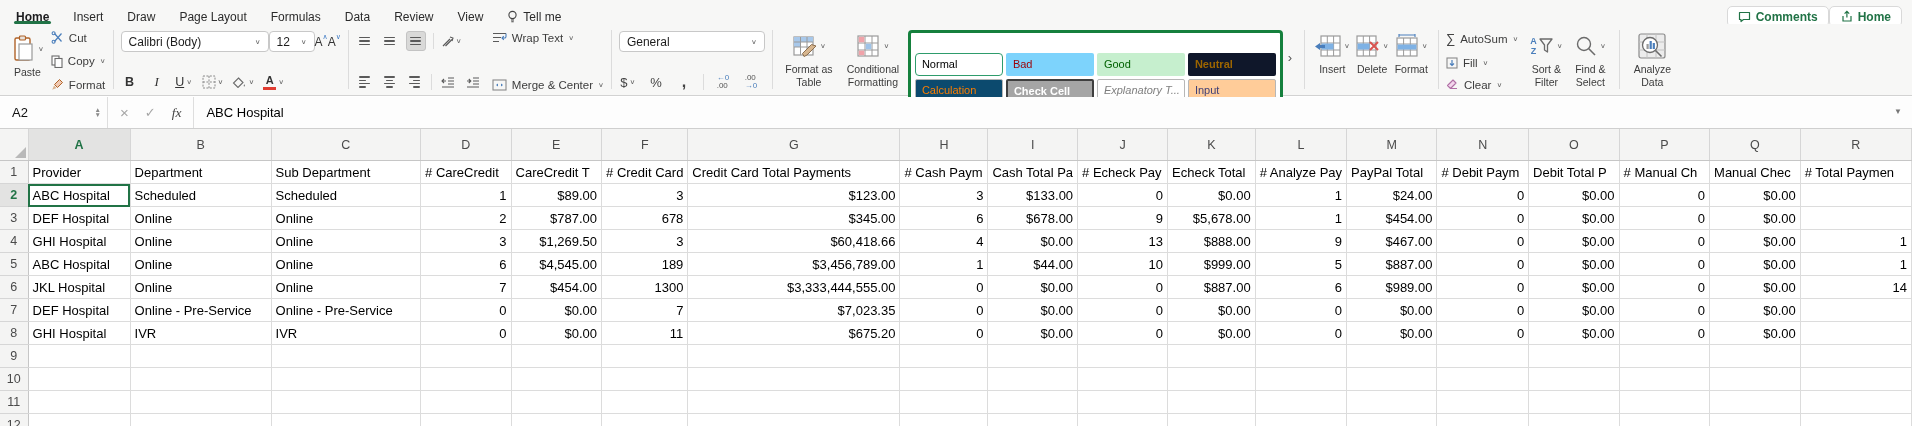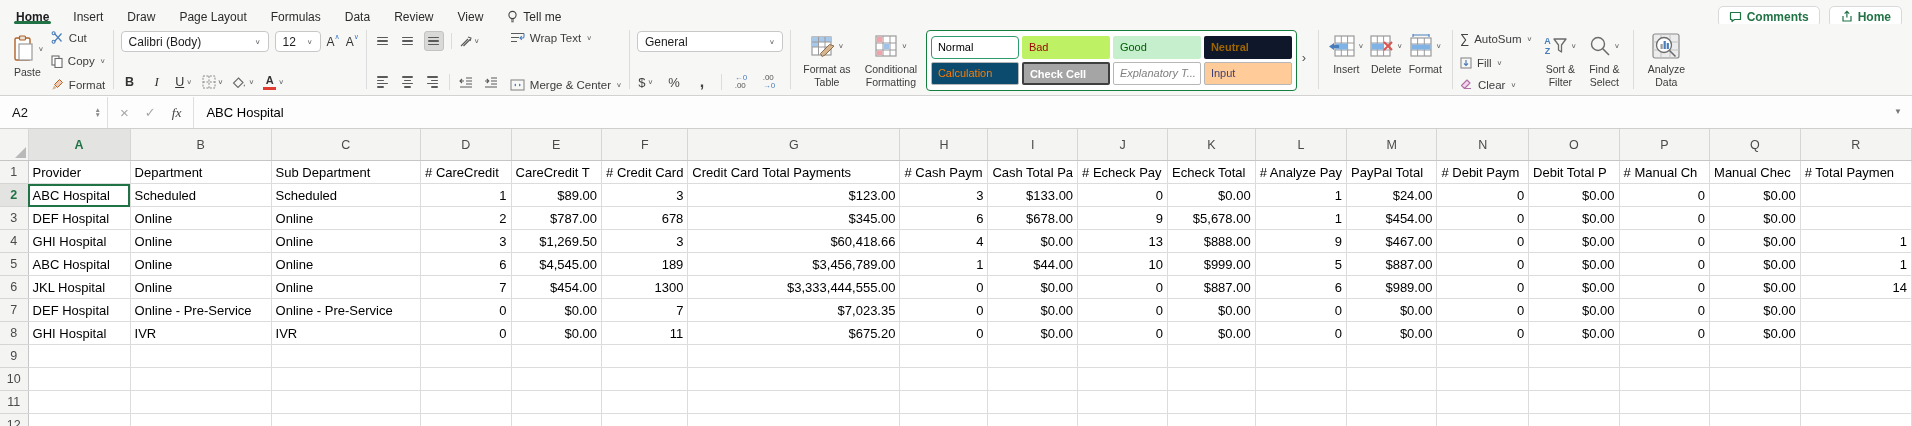--- a/index.html
+++ b/index.html
@@ -5,48 +5,48 @@
   html,body{margin:0;padding:0}
   body{width:1912px;height:426px;position:relative;overflow:hidden;background:#fff;
        font-family:"Liberation Sans",sans-serif;color:#222;-webkit-font-smoothing:antialiased}
   svg{display:block}
   
   .tabbar{position:absolute;left:0;top:0;width:100%;height:24px;background:#f7f7f6;
           display:flex;align-items:center;padding-left:14px;gap:20px;box-sizing:border-box}
   .tab{font-size:12px;color:#2b2b2b;position:relative;height:24px;display:flex;align-items:flex-end;gap:5px;padding:0 2px;cursor:default}
   .tab.active{font-weight:bold;color:#1d1d1f}
   .tab.active::after{content:"";position:absolute;left:0;right:0;bottom:0;height:3px;background:#217346;border-radius:2px}
-  .topbtns{position:absolute;right:10px;top:6px;display:flex;gap:9px}
+  .topbtns{position:absolute;right:10px;top:6px;display:flex;gap:0}
   .topbtn{height:19px;background:#fff;border:1px solid #d9d9d9;border-radius:5px;display:flex;align-items:center;
           gap:5px;padding:0 10px;font-size:12px;color:#217346;font-weight:bold}
   
   .ribbon{position:absolute;left:0;top:24px;width:100%;height:72px;background:#f7f7f6;border-bottom:1px solid #d2d2d2;
           display:flex;align-items:flex-start;padding:5px 6px 0 8px;box-sizing:border-box}
   .sep{width:1px;align-self:stretch;background:#dcdcdc;margin:1px 7px 6px 7px}
   .chev{font-size:8px;color:#6b6b6b;line-height:1;transform:scaleY(.8)}
   .bigbtn{display:flex;flex-direction:column;align-items:center;font-size:10.5px;color:#3c3c3c;line-height:1.2;
           padding:0 3px;text-align:center;height:64px;justify-content:flex-start}
   .bigbtn .iconrow{height:34px;display:flex;align-items:center;gap:3px}
   .stack{display:flex;flex-direction:column;justify-content:space-between;height:60px;padding-top:2px}
   .srow{display:flex;align-items:center;gap:5px;font-size:11.5px;color:#3c3c3c}
   .grp2{display:flex;flex-direction:column;justify-content:space-between;height:60px;padding-top:2px}
-  .row{display:flex;align-items:center;gap:6px}
+  .row{display:flex;align-items:center;}
   .combo{background:#fff;border:1px solid #c8c8c8;border-radius:4px;height:21px;display:flex;align-items:center;
          justify-content:space-between;padding:0 7px;font-size:12px;color:#1d1d1d;box-sizing:border-box}
   .tbtn{display:flex;align-items:center;justify-content:center;min-width:18px;height:18px;border-radius:3px;gap:2px}
   .tbtn.hl{background:#d9d9d8;border:1px solid #c3c3c3}
   .blet{font-weight:bold;font-size:12.5px;color:#333}.ilet{font-style:italic;font-family:"Liberation Serif",serif;font-size:13px;color:#333}
   .ulet{text-decoration:underline;font-size:12.5px;color:#333}
   .colorbar{width:13px;height:3px;margin-top:1px}
   .fsz{font-size:12px;color:#333;display:flex;align-items:flex-start}
   .fsz i{font-style:normal;font-size:7px;margin-top:-2px;color:#3b78c3}
   .lines{display:flex;flex-direction:column;gap:2px}
   .lines b{height:1.4px;background:#5a5a5a;border-radius:1px;display:block}
   
-  .gallery{background:#fff;border:1px solid #15803d;border-radius:4px;padding:5px 4px;display:grid;
+  .gallery{background:#fff;border:3px solid #15803d;border-radius:4px;padding:20px 4px;display:grid;
            grid-template-columns:repeat(4,88px);grid-auto-rows:23px;gap:3px;margin-top:1px}
   .chip{font-size:11px;line-height:21px;padding-left:6px;border:1px solid transparent;border-radius:2px;
         white-space:nowrap;overflow:hidden;box-sizing:border-box}
   .chip.sel{border:1.5px solid #2e9c6c;border-radius:4px}
   .chip.bordered{border:1px solid #b7b7b7}
   .chip.heavy{border:2px solid #3f3f3f;font-weight:bold}
   .morebtn{width:14px;height:56px;display:flex;align-items:center;justify-content:center;color:#555;font-size:13px}
   
   .fbar{position:absolute;left:0;top:97px;width:100%;height:32px;background:#fdfdfd;border-bottom:1px solid #cfcfcf;
         display:flex;align-items:center;box-sizing:border-box}
@@ -400,21 +400,21 @@
             <rect x="9.7" y="9.7" width="5.6" height="5.6" fill="#9fc3e8"></rect>
           </svg>
         </span>
       <span class="chev">∨</span>
     </div>
     <span style="width:64px">Conditional Formatting</span>
   </div>
 
   <div class="gallery">
     <div class="chip sel" style="background: rgb(255, 255, 255); color: rgb(0, 0, 0);">Normal</div>
-    <div class="chip" style="background: #bef264; color: rgb(156, 0, 6);">Bad</div>
+    <div class="chip" style="background: #7dd3fc; color: rgb(156, 0, 6);">Bad</div>
     <div class="chip" style="background: rgb(198, 239, 206); color: rgb(0, 97, 0);">Good</div>
     <div class="chip" style="background: #0f172a; color: rgb(156, 101, 0); font-weight: bold;">Neutral</div>
     <div class="chip bordered" style="background: #0c4a6e; color: rgb(250, 125, 0);">Calculation</div>
     <div class="chip heavy" style="background: rgb(165, 165, 165); color: rgb(255, 255, 255);">Check Cell</div>
     <div class="chip bordered" style="background: rgb(255, 255, 255); color: rgb(127, 127, 127); font-style: italic;">Explanatory T...</div>
     <div class="chip bordered" style="background: rgb(255, 204, 153); color: rgb(63, 63, 118);">Input</div>
   </div>
   <div class="morebtn">›</div>
 
   <div class="sep"></div>

